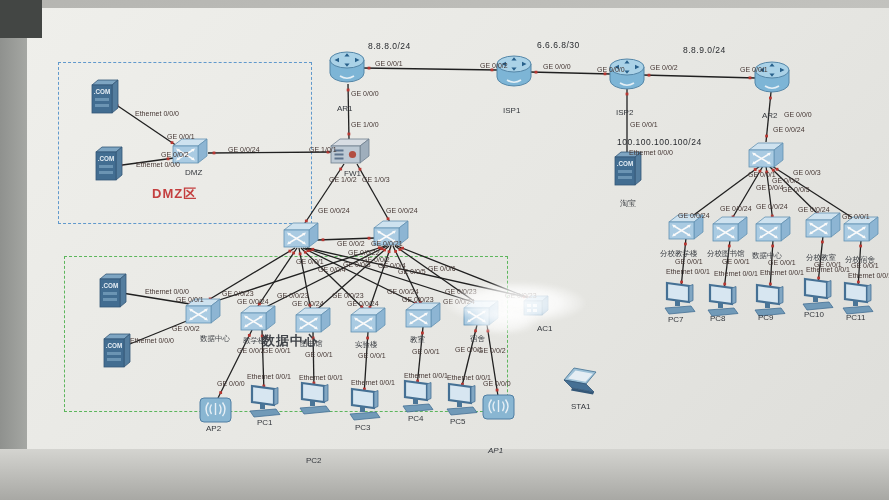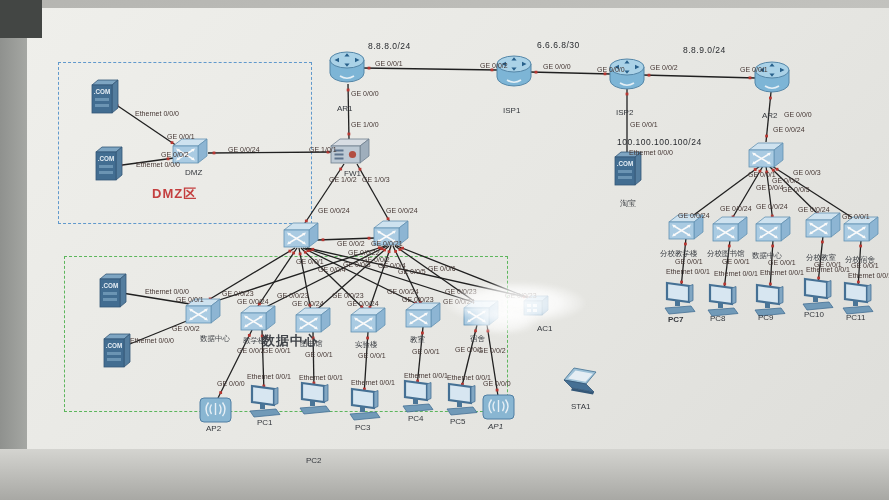--- a/index.html
+++ b/index.html
@@ -680,21 +680,21 @@
       <div class="lbl port" style="left: 351px; top: 379px;">Ethernet 0/0/1</div>
       <div class="lbl port" style="left: 404px; top: 372px;">Ethernet 0/0/1</div>
       <div class="lbl port" style="left: 447px; top: 374px;">Ethernet 0/0/1</div>
       <div class="lbl port" style="left: 483px; top: 380px;">GE 0/0/0</div>
       <div class="lbl name" style="left: 206px; top: 424px;">AP2</div>
       <div class="lbl name" style="left: 257px; top: 418px;">PC1</div>
       <div class="lbl name" style="left: 306px; top: 418px; margin-top: 38px;">PC2</div>
       <div class="lbl name" style="left: 355px; top: 423px;">PC3</div>
       <div class="lbl name" style="left: 408px; top: 414px;">PC4</div>
       <div class="lbl name" style="left: 450px; top: 417px;">PC5</div>
-      <div class="lbl name" style="left: 488px; top: 422px; font-style: italic;">AP1</div>
+      <div class="lbl name" style="left: 488px; top: 446px; font-style: italic;">AP1</div>
       <div class="lbl port" style="left: 748px; top: 171px;">GE 0/0/1</div>
       <div class="lbl port" style="left: 793px; top: 169px;">GE 0/0/3</div>
       <div class="lbl port" style="left: 772px; top: 177px;">GE 0/0/2</div>
       <div class="lbl port" style="left: 756px; top: 184px;">GE 0/0/4</div>
       <div class="lbl port" style="left: 782px; top: 186px;">GE 0/0/5</div>
       <div class="lbl port" style="left: 678px; top: 212px;">GE 0/0/24</div>
       <div class="lbl port" style="left: 720px; top: 205px;">GE 0/0/24</div>
       <div class="lbl port" style="left: 756px; top: 203px;">GE 0/0/24</div>
       <div class="lbl port" style="left: 798px; top: 206px;">GE 0/0/24</div>
       <div class="lbl port" style="left: 842px; top: 213px;">GE 0/0/1</div>
@@ -706,21 +706,21 @@
       <div class="lbl port" style="left: 675px; top: 258px;">GE 0/0/1</div>
       <div class="lbl port" style="left: 722px; top: 258px;">GE 0/0/1</div>
       <div class="lbl port" style="left: 768px; top: 259px;">GE 0/0/1</div>
       <div class="lbl port" style="left: 814px; top: 261px;">GE 0/0/1</div>
       <div class="lbl port" style="left: 851px; top: 262px;">GE 0/0/1</div>
       <div class="lbl port" style="left: 666px; top: 268px;">Ethernet 0/0/1</div>
       <div class="lbl port" style="left: 714px; top: 270px;">Ethernet 0/0/1</div>
       <div class="lbl port" style="left: 760px; top: 269px;">Ethernet 0/0/1</div>
       <div class="lbl port" style="left: 806px; top: 266px;">Ethernet 0/0/1</div>
       <div class="lbl port" style="left: 848px; top: 272px;">Ethernet 0/0/1</div>
-      <div class="lbl name" style="left: 668px; top: 315px; font-weight: bold;">PC7</div>
+      <div class="lbl name" style="left: 668px; top: 315px;">PC7</div>
       <div class="lbl name" style="left: 710px; top: 314px;">PC8</div>
       <div class="lbl name" style="left: 758px; top: 313px;">PC9</div>
       <div class="lbl name" style="left: 804px; top: 310px;">PC10</div>
       <div class="lbl name" style="left: 846px; top: 313px;">PC11</div>
     </div>
   <div class="glare" style="left:445px;top:282px;width:140px;height:42px;"></div>
   <div class="glare" style="left:468px;top:308px;width:70px;height:26px;opacity:.8;"></div>
 </div>
 
 </body></html>

